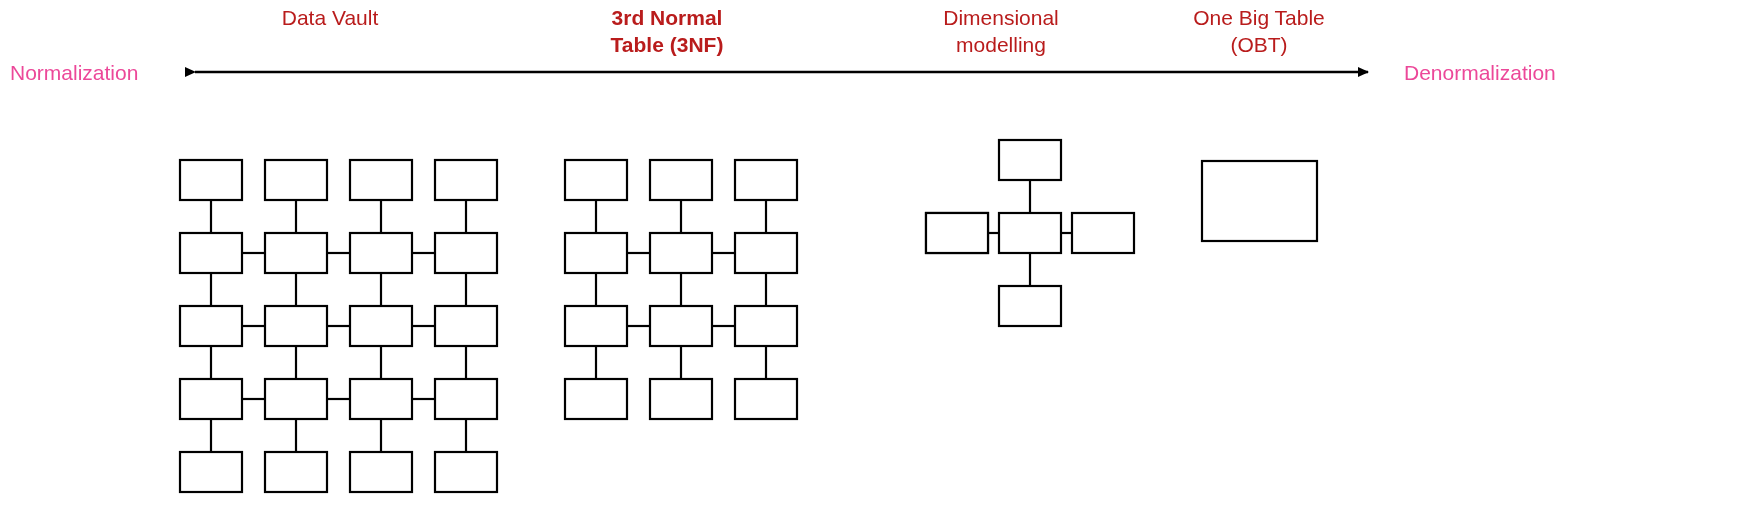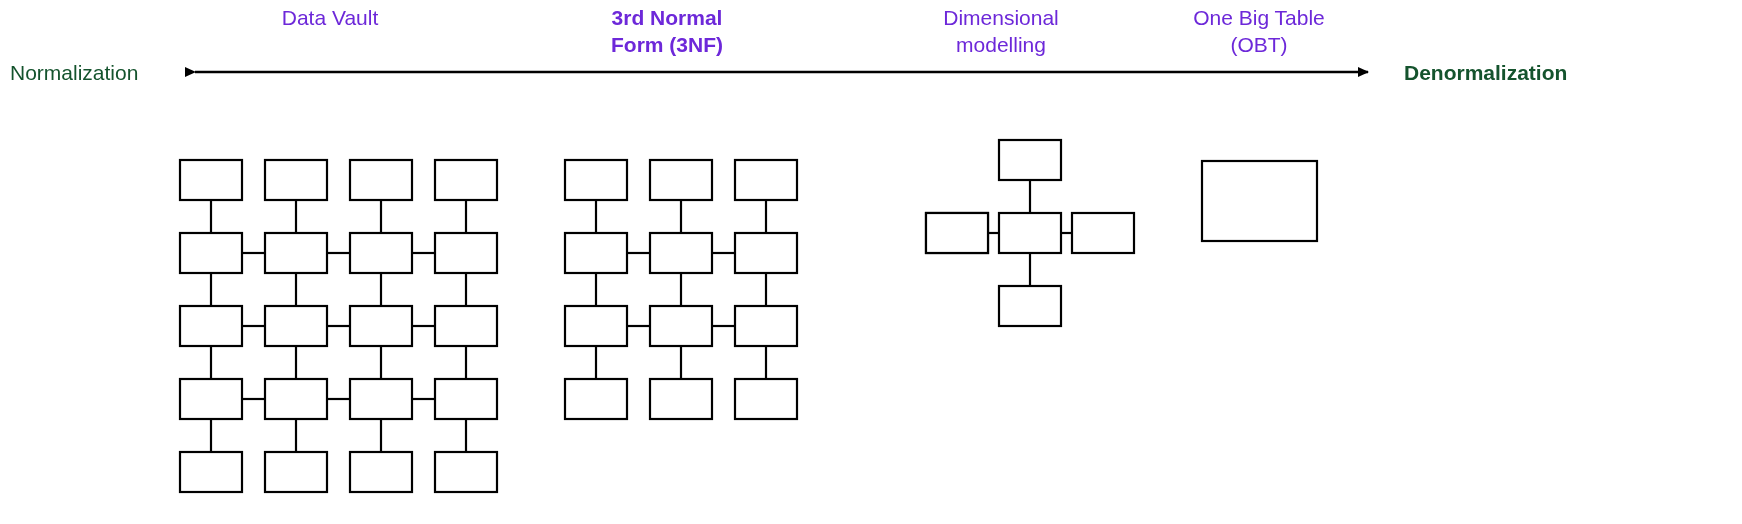--- a/index.html
+++ b/index.html
@@ -15,28 +15,28 @@
     position: relative;
     width: 1742px;
     height: 524px;
     background: #ffffff;
     overflow: hidden;
   }
   .axis-label {
     position: absolute;
     font-size: 21px;
     line-height: 25px;
-    color: #14532d;
+    color: #ec4899;
     white-space: nowrap;
   }
   .stage-label {
     position: absolute;
     font-size: 21px;
     line-height: 27px;
-    color: #6d28d9;
+    color: #b91c1c;
     text-align: center;
     white-space: nowrap;
   }
   .spectrum-svg {
     position: absolute;
     left: 0;
     top: 0;
   }
   .diagram-svg {
     position: absolute;
@@ -53,41 +53,41 @@
     stroke-width: 2.2;
   }
 </style>
 </head>
 <body>
 
 <div id="canvas">
 
   <div class="axis-label" style="left:10px; top:60px;">Normalization</div>
 
-  <div class="axis-label" style="left:1404px; top:60px;font-weight:bold;">Denormalization</div>
+  <div class="axis-label" style="left:1404px; top:60px;">Denormalization</div>
 
   <svg class="spectrum-svg" width="1742" height="524" aria-hidden="true">
     <defs>
       <marker id="arrow-right" markerWidth="12" markerHeight="12" refX="10" refY="5" orient="auto" markerUnits="userSpaceOnUse">
         <path d="M0,0 L11,5 L0,10 z" fill="#000000"></path>
       </marker>
       <marker id="arrow-left" markerWidth="12" markerHeight="12" refX="10" refY="5" orient="auto" markerUnits="userSpaceOnUse">
         <path d="M0,0 L11,5 L0,10 z" fill="#000000"></path>
       </marker>
     </defs>
     <line x1="195" y1="72" x2="1368" y2="72" stroke="#000000" stroke-width="2.6" marker-start="url(#arrow-left)" marker-end="url(#arrow-right)"></line>
   </svg>
 
   <div class="stage-label" style="left:180px; top:4px; width:300px;">
     <div>Data Vault</div>
   </div>
 
   <div class="stage-label" style="left:517px; top:4px; width:300px;font-weight:bold;">
     <div>3rd Normal</div>
-    <div>Form (3NF)</div>
+    <div>Table (3NF)</div>
   </div>
 
   <div class="stage-label" style="left:1109px; top:4px; width:300px;">
     <div>One Big Table</div>
     <div>(OBT)</div>
   </div>
 
   <div class="stage-label" style="left:851px; top:4px; width:300px;">
     <div>Dimensional</div>
     <div>modelling</div>

